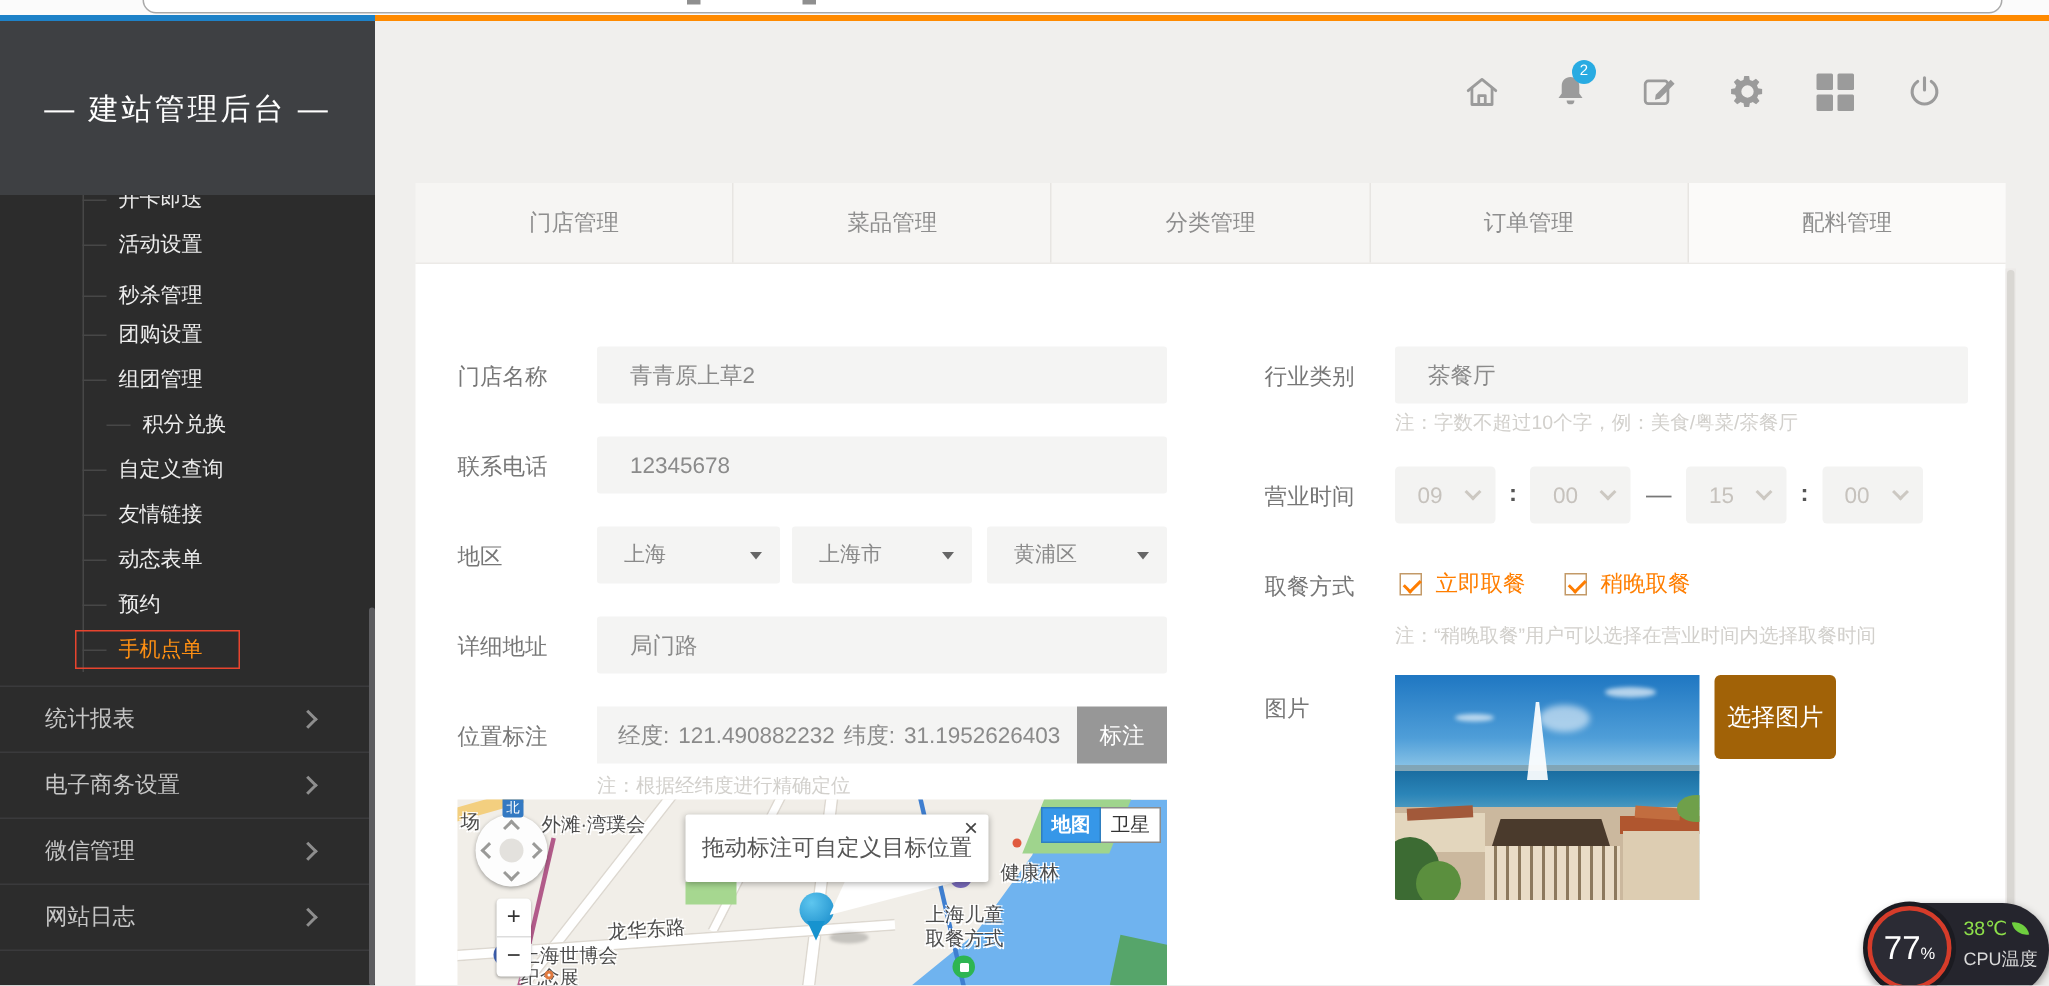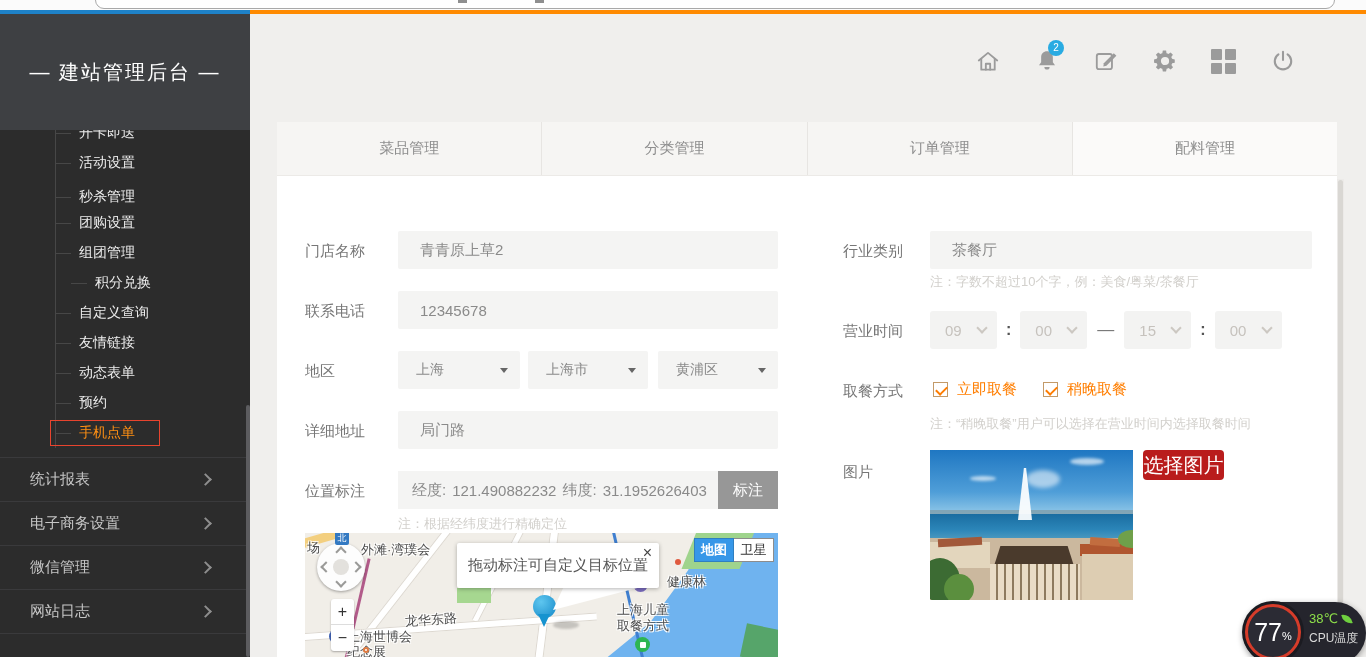--- a/index.html
+++ b/index.html
@@ -85,22 +85,22 @@
                 border-right:2px solid #ccc8c2; border-bottom:2px solid #ccc8c2; transform:rotate(45deg); }
   .tcolon { color:#555; font-weight:bold; font-size:16px; margin:0 9px; }
   .tdash { color:#777; font-size:17px; margin:0 10px; }
 
   .chk-row { position:absolute; left:656px; top:204px; display:flex; align-items:center; }
   .chkbox { position:relative; width:15px; height:15px; background:#fff; border:1px solid #c39a68; cursor:pointer; }
   .chkbox::after { content:""; position:absolute; left:2px; top:3px; width:9px; height:5px;
                    border-left:2px solid #ff7d00; border-bottom:2px solid #ff7d00; transform:rotate(-45deg); }
   .chk-label { color:#ff7e00; font-size:15px; margin-left:9px; cursor:pointer; }
 
-  .choose-btn { position:absolute; left:866px; top:274px; width:81px; height:30px; background:#b91c1c; border-radius:4px;
-                color:#fff; font-size:20px; display:flex; align-items:center; justify-content:center; cursor:pointer; }
+  .choose-btn { position:absolute; left:866px; top:274px; width:81px; height:56px; background:#a16207; border-radius:4px;
+                color:#fff; font-size:16px; display:flex; align-items:center; justify-content:center; cursor:pointer; }
 
   
   .photo { position:absolute; left:653px; top:274px; width:203px; height:150px; overflow:hidden;
            background:linear-gradient(180deg,#1f77c2 0%,#4f9ed8 28%,#a8d7ee 48%,#c8e7f4 55%); }
   .ph-water { position:absolute; left:0; top:64px; width:203px; height:26px;
               background:linear-gradient(180deg,#1a6da1 0%,#2b85b8 60%,#4f9bc0 100%); }
   .ph-shore { position:absolute; left:0; top:60px; width:203px; height:6px; background:#7f9daa; opacity:.8; }
   .ph-fount { position:absolute; left:88px; top:18px; width:14px; height:52px; filter:blur(.5px);
               background:rgba(255,255,255,.92); clip-path:polygon(42% 0,58% 0,100% 100%,0 100%); }
   .ph-mist { position:absolute; left:96px; top:20px; width:34px; height:18px; background:rgba(255,255,255,.55);
@@ -147,21 +147,21 @@
   .mtip-tail { position:absolute; left:248px; top:54px; width:88px; height:23px; background:#fff; z-index:4;
                clip-path:polygon(0 100%,12% 0,100% 0); filter:drop-shadow(1px 2px 2px rgba(0,0,0,.2)); }
   .mdot { position:absolute; border-radius:50%; }
 
   
   .cpu { position:absolute; left:1243px; top:602px; width:123px; height:62px; background:#25252d;
          border-radius:31px; box-shadow:0 2px 6px rgba(0,0,0,.4); cursor:pointer; }
   .cpu-circle { position:absolute; left:2px; top:2px; width:56px; height:56px; border-radius:50%;
                 background:#2b2b34; border:3px solid #d63c2a; box-shadow:0 0 0 3px #1b1b21;
                 display:flex; align-items:center; justify-content:center; }
-  .cpu-pct { color:#fff; font-size:25px; }
+  .cpu-pct { color:#fff; font-size:22px; }
   .cpu-unit { color:#fff; font-size:11px; margin-top:8px; }
   .cpu-right { position:absolute; left:66px; top:9px; }
   .cpu-temp { color:#8ee04a; font-size:13px; display:flex; align-items:center; gap:4px; }
   .leaf { display:inline-block; width:10px; height:10px; background:#6fcf3f; border-radius:0 100% 0 100%;
           transform:rotate(-10deg); }
   .cpu-lbl { color:#d9d9d9; font-size:12px; margin-top:4px; }
 </style>
 </head>
 <body>
 
@@ -285,20 +285,21 @@
     </div>
     <div class="hicon">
       <svg width="26" height="26" viewBox="0 0 24 24" fill="none" stroke="#9b9b9b" stroke-width="1.9" stroke-linecap="round">
         <path d="M12 3.5 V11"></path>
           <path d="M7.8 5.8 a7.6 7.6 0 1 0 8.4 0"></path>
       </svg>
     </div>
   </div>
 
   <div class="tabs">
+    <div class="tab">门店管理</div>
     <div class="tab">菜品管理</div>
     <div class="tab">分类管理</div>
     <div class="tab">订单管理</div>
     <div class="tab">配料管理</div>
   </div>
 
   <div class="panel">
 
     <div class="flabel" style="left:28px; top:66px;">门店名称</div>
     <div class="finput" style="left:121px; top:55px; width:380px;">青青原上草2</div>

